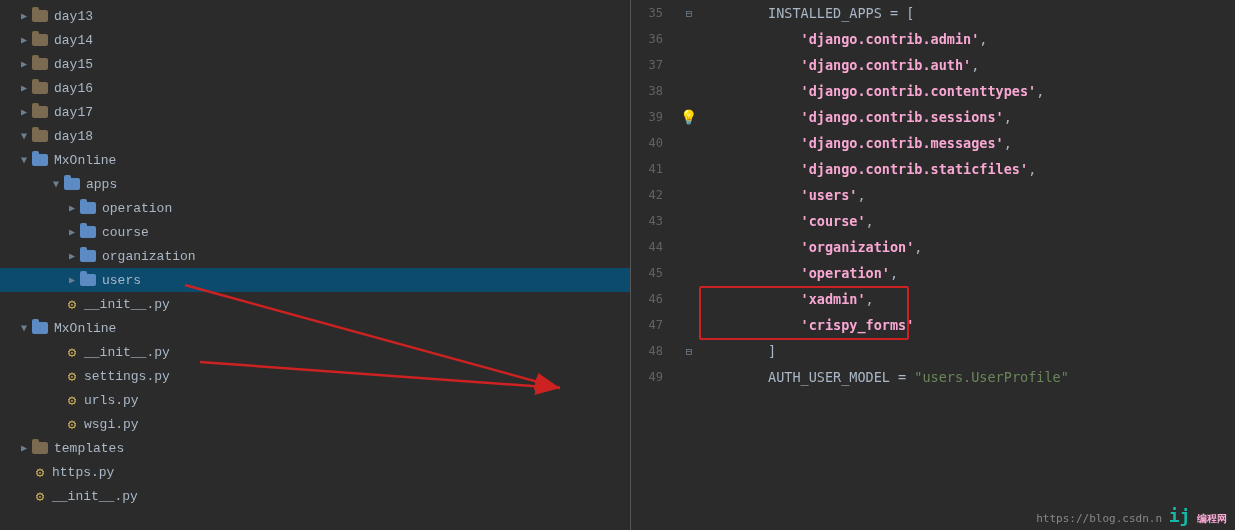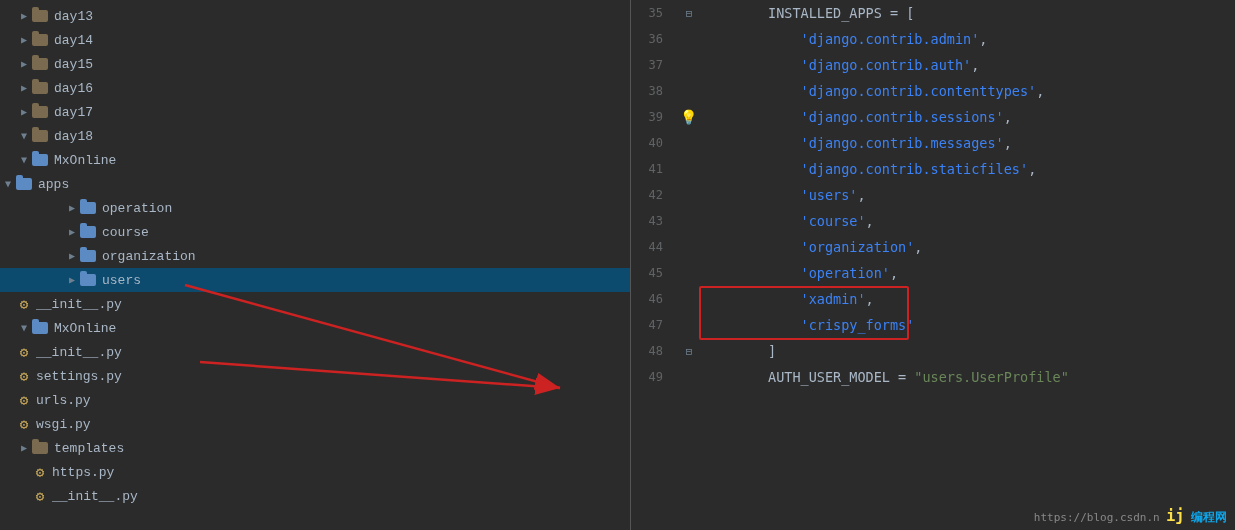--- a/index.html
+++ b/index.html
@@ -39,21 +39,21 @@
       background: #0c4a6e;
     }
 
     .tree-item span.label {
       color: #a9b7c6;
       font-family: Liberation Mono, monospace;
     }
 
     .indent-1 { padding-left: 16px; }
     .indent-2 { padding-left: 16px; }
-    .indent-3 { }
+    .indent-3 { padding-left: 48px; }
     .indent-4 { padding-left: 64px; }
 
     .arrow {
       display: inline-block;
       width: 16px;
       height: 16px;
       line-height: 16px;
       text-align: center;
       font-size: 10px;
       color: #6e7f8f;
@@ -176,21 +176,21 @@
       align-items: center;
       justify-content: center;
       flex-shrink: 0;
     }
 
     .line-content {
       flex: 1;
       padding-left: 4px;
       white-space: pre;
     }       
-    .str { color: #3b82f6; }      
+    .str { color: #f9a8d4; font-weight: bold; }      
     .op { color: #a9b7c6; }       
     .var { color: #a9b7c6; }
 
     
     .red-box {
       position: absolute;
       border: 2px solid #cc2222;
       pointer-events: none;
     }
 
@@ -216,21 +216,21 @@
       right: 8px;
       font-size: 11px;
       color: #888;
     }
 
     .csdn-logo {
       display: inline-flex;
       align-items: center;
       gap: 2px;
     }
-    .csdn-c { color: #fde047; font-weight: bold; font-size: 15px; }
+    .csdn-c { color: #14b8a6; font-weight: bold; font-size: 18px; }
   </style>
 </head>
 <body>
 
 <div class="file-tree">
 
   <div class="tree-item indent-1">
     <span class="arrow closed"></span>
     <span class="folder-icon">
         <div class="folder-plain"></div>
@@ -532,15 +532,15 @@
   </div>
 
   <div class="red-box" style="top: 286px; left: 68px; width: 210px; height: 54px; border-radius: 2px;">
   </div>
 
   <div class="watermark">
     <span>https://blog.csdn.n</span>
     <span class="csdn-logo">
       <span class="csdn-c">ij</span>
     </span>
-    <span style="color:#0ea5e9;font-weight:bold;font-size:12px"> 编程网</span>
+    <span style="color:#f9a8d4;font-weight:bold;font-size:10px"> 编程网</span>
   </div>
 </div>
 
 </body></html>

